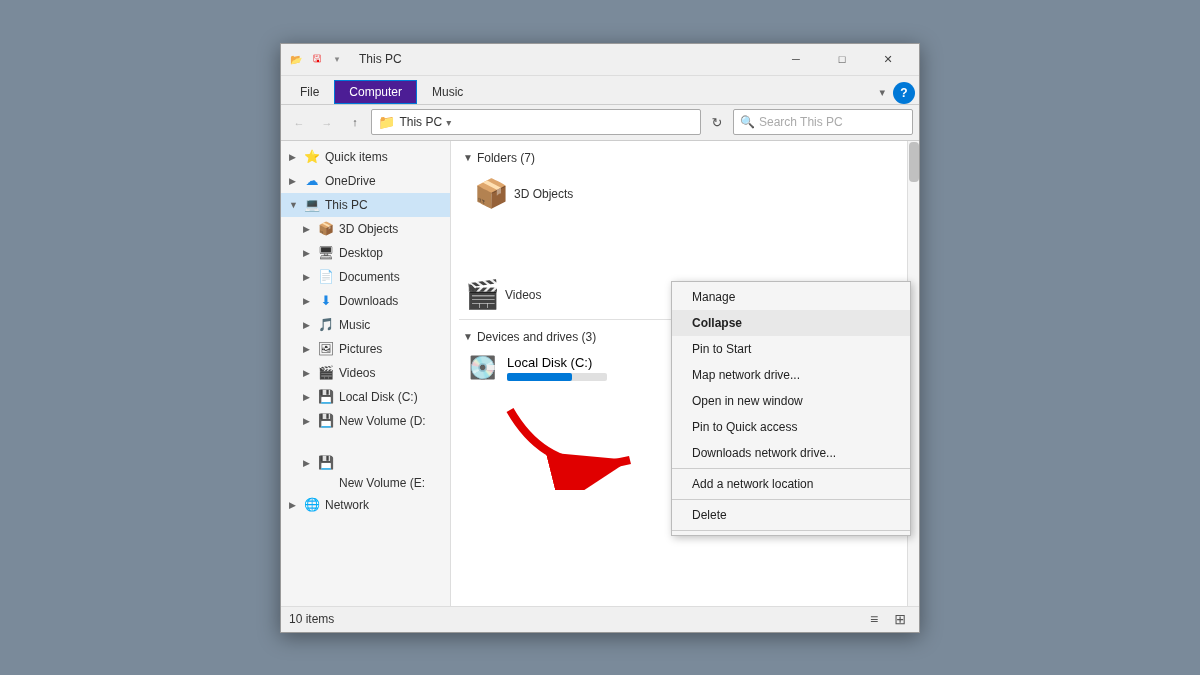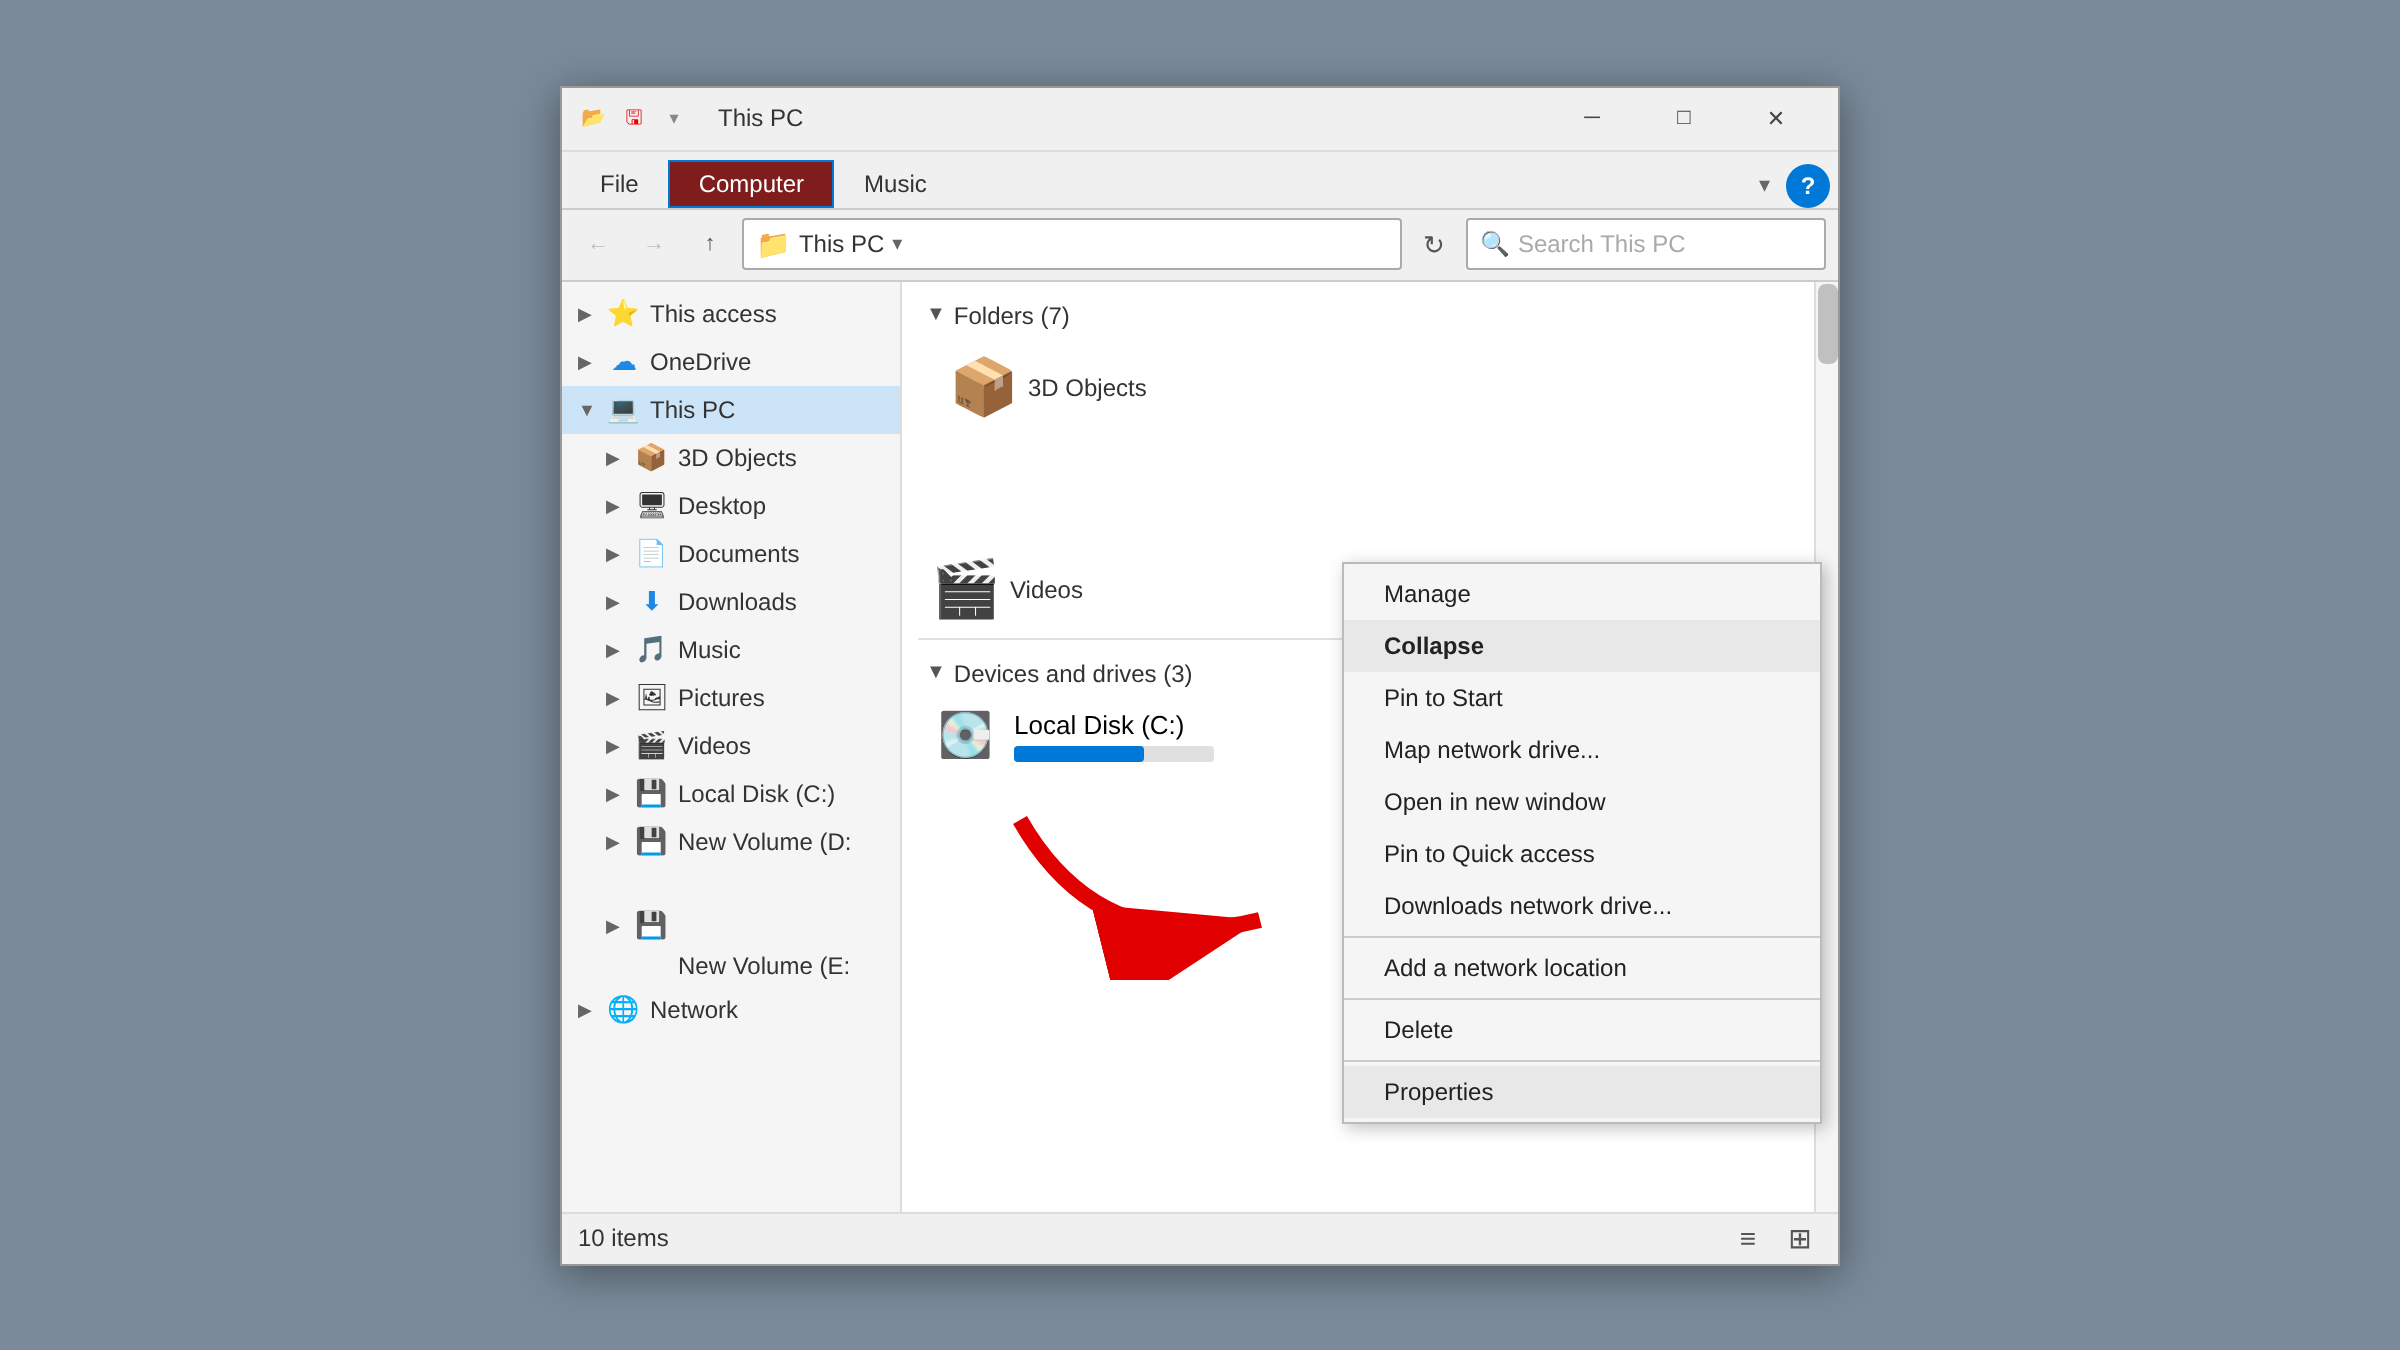--- a/index.html
+++ b/index.html
@@ -87,21 +87,21 @@
       height: 28px;
     }
     .ribbon-tab {
       padding: 4px 14px;
       font-size: 12px;
       cursor: pointer;
       border: 1px solid transparent;
       color: #333;
     }
     .ribbon-tab.active {
-      background: #7f1d1d;
+      background: #4c1d95;
       color: #fff;
       border-color: #0078d7;
     }
 
     
     .address-bar {
       height: 36px;
       background: #f0f0f0;
       border-bottom: 1px solid #ccc;
       display: flex;
@@ -443,21 +443,21 @@
     </div>
   </div>
 
   <div class="main-area">
 
     <div class="sidebar">
 
       <div class="sidebar-item">
         <span class="sidebar-arrow">▶</span>
         <span class="sidebar-icon star-icon">⭐</span>
-        <span class="sidebar-label">This access</span>
+        <span class="sidebar-label">Quick items</span>
       </div>
 
       <div class="sidebar-item">
         <span class="sidebar-arrow">▶</span>
         <span class="sidebar-icon cloud-icon">☁</span>
         <span class="sidebar-label">OneDrive</span>
       </div>
 
       <div class="sidebar-item selected">
         <span class="sidebar-arrow">▼</span>
@@ -579,21 +579,20 @@
         <div class="ctx-item">Pin to Start</div>
         <div class="ctx-item">Map network drive...</div>
         <div class="ctx-item">Open in new window</div>
         <div class="ctx-item">Pin to Quick access</div>
         <div class="ctx-item">Downloads network drive...</div>
         <hr class="ctx-separator">
         <div class="ctx-item">Add a network location</div>
         <hr class="ctx-separator">
         <div class="ctx-item">Delete</div>
         <hr class="ctx-separator">
-        <div class="ctx-item highlighted">Properties</div>
       </div>
 
     </div>
   </div>
 
   <div class="status-bar">
     <span>10 items</span>
     <div class="status-bar-right">
       <div class="view-btn">≡</div>
       <div class="view-btn">⊞</div>

